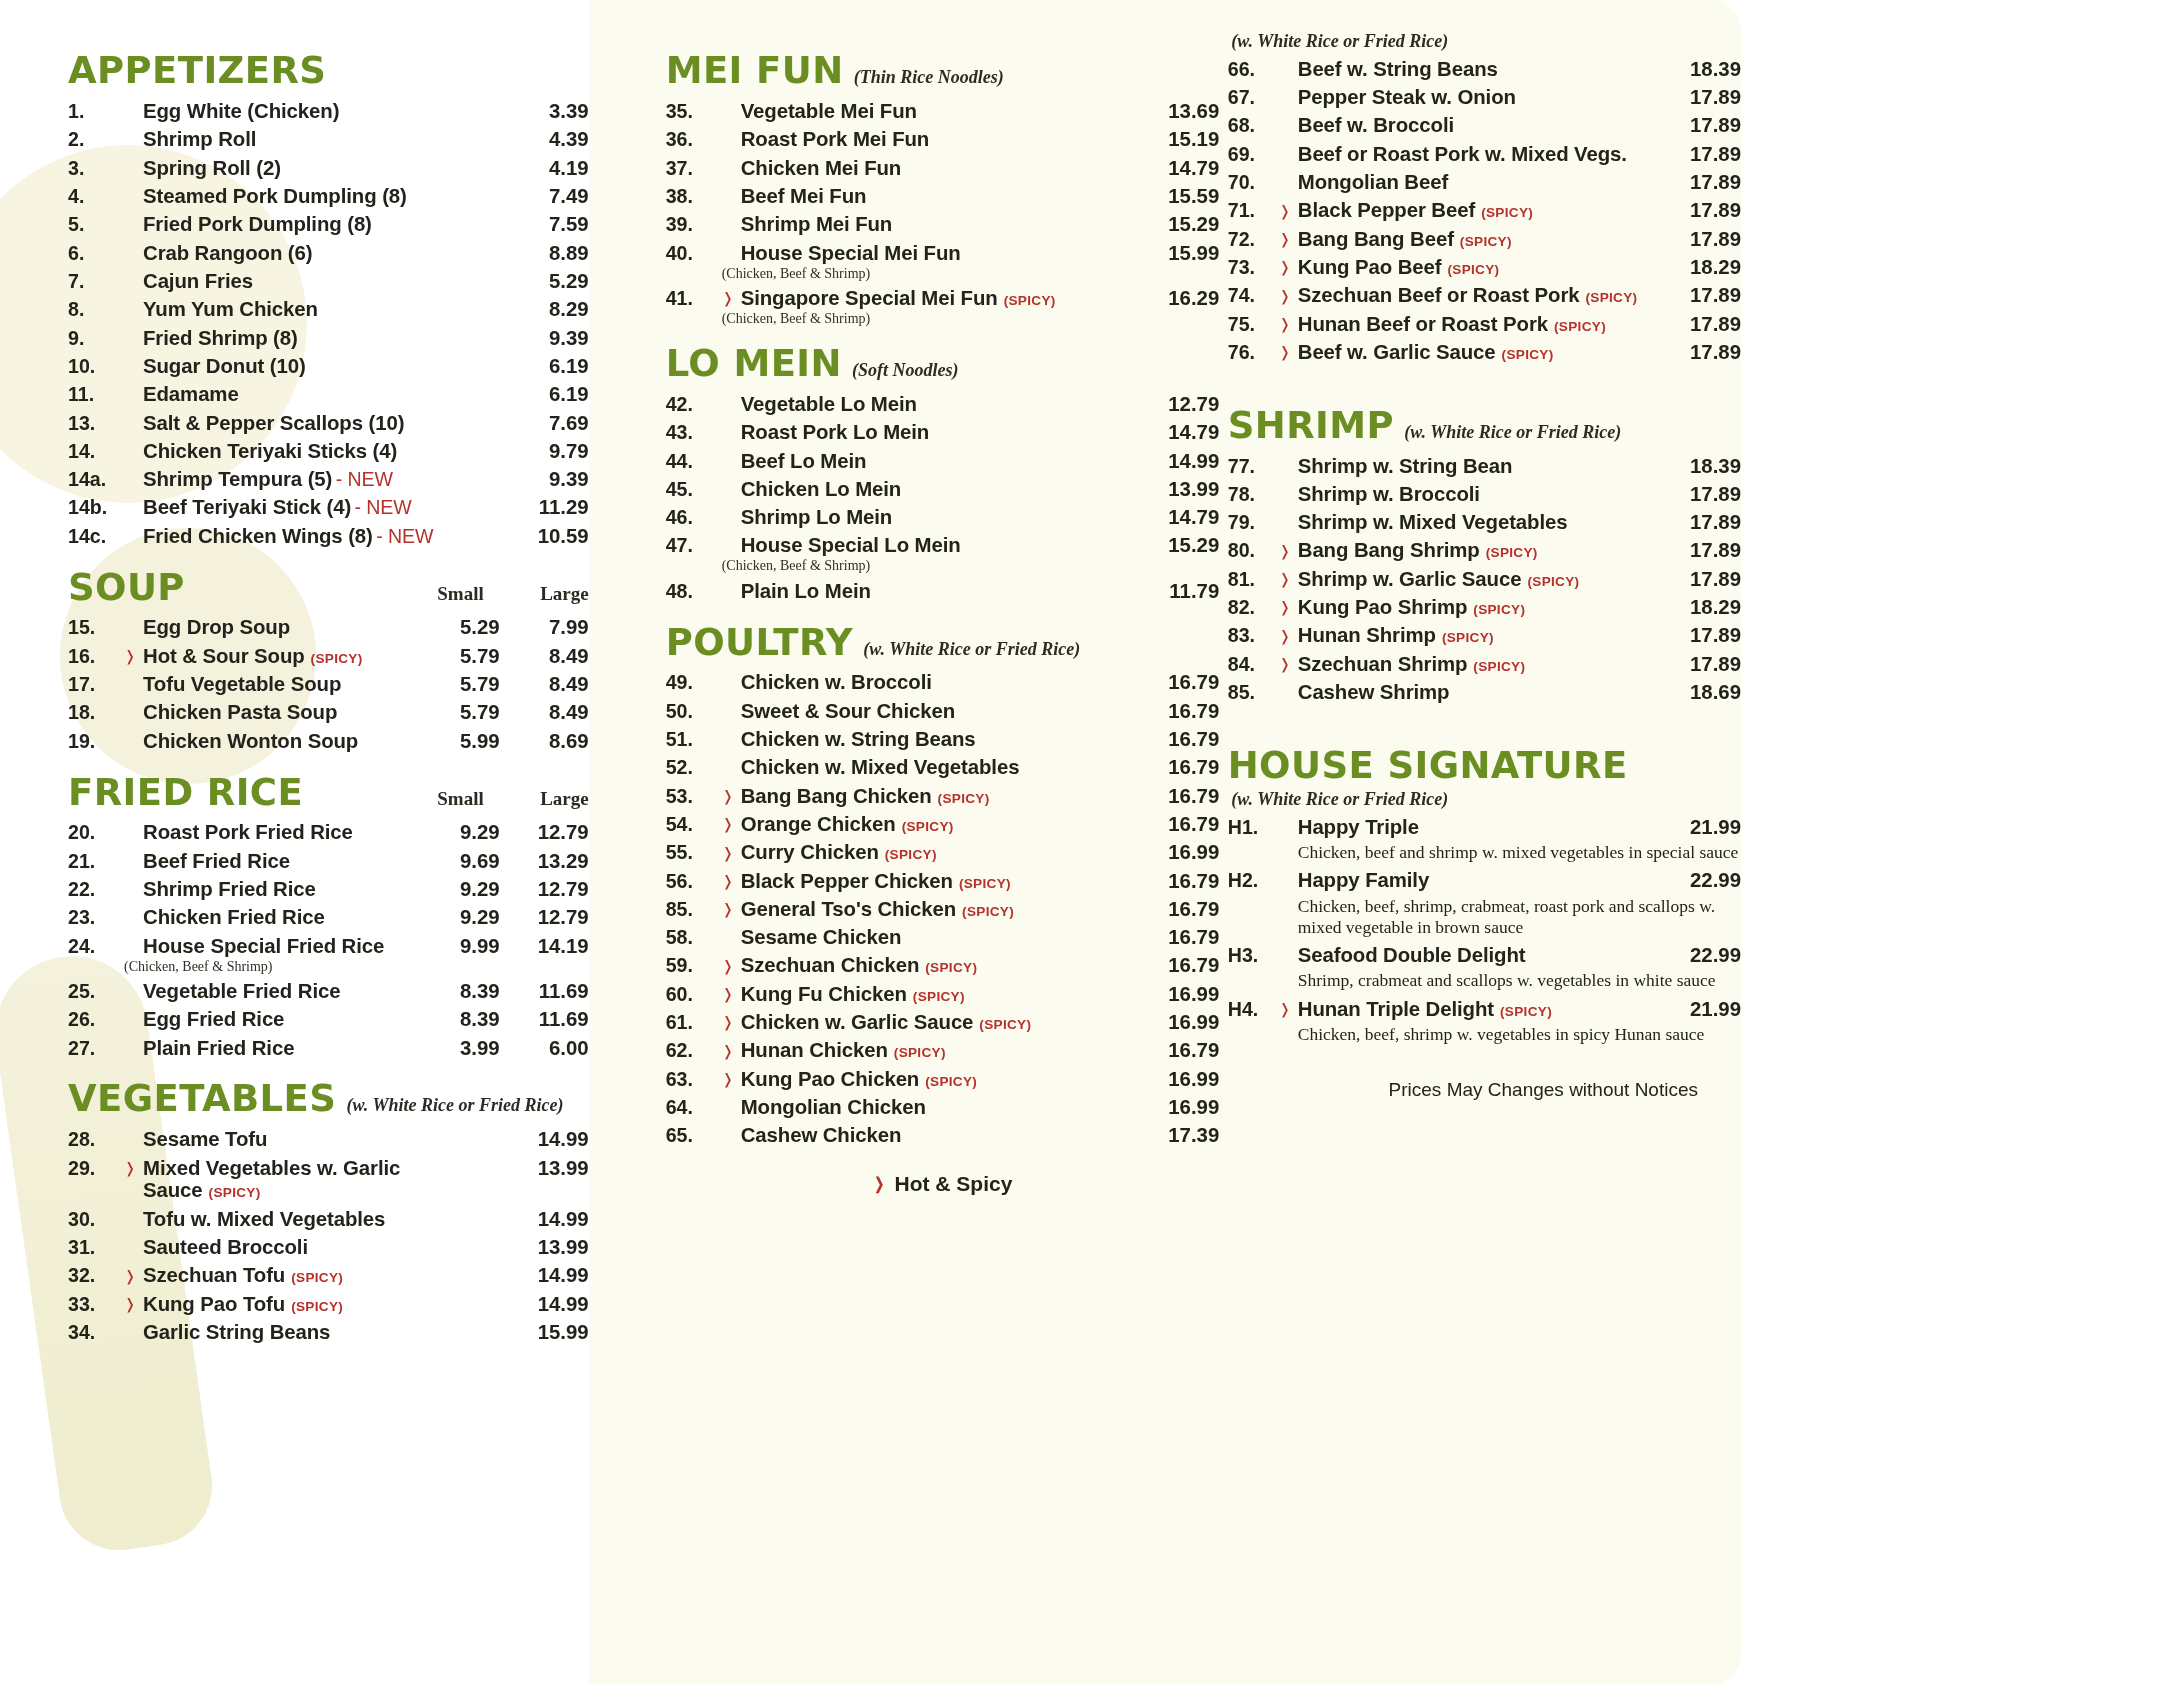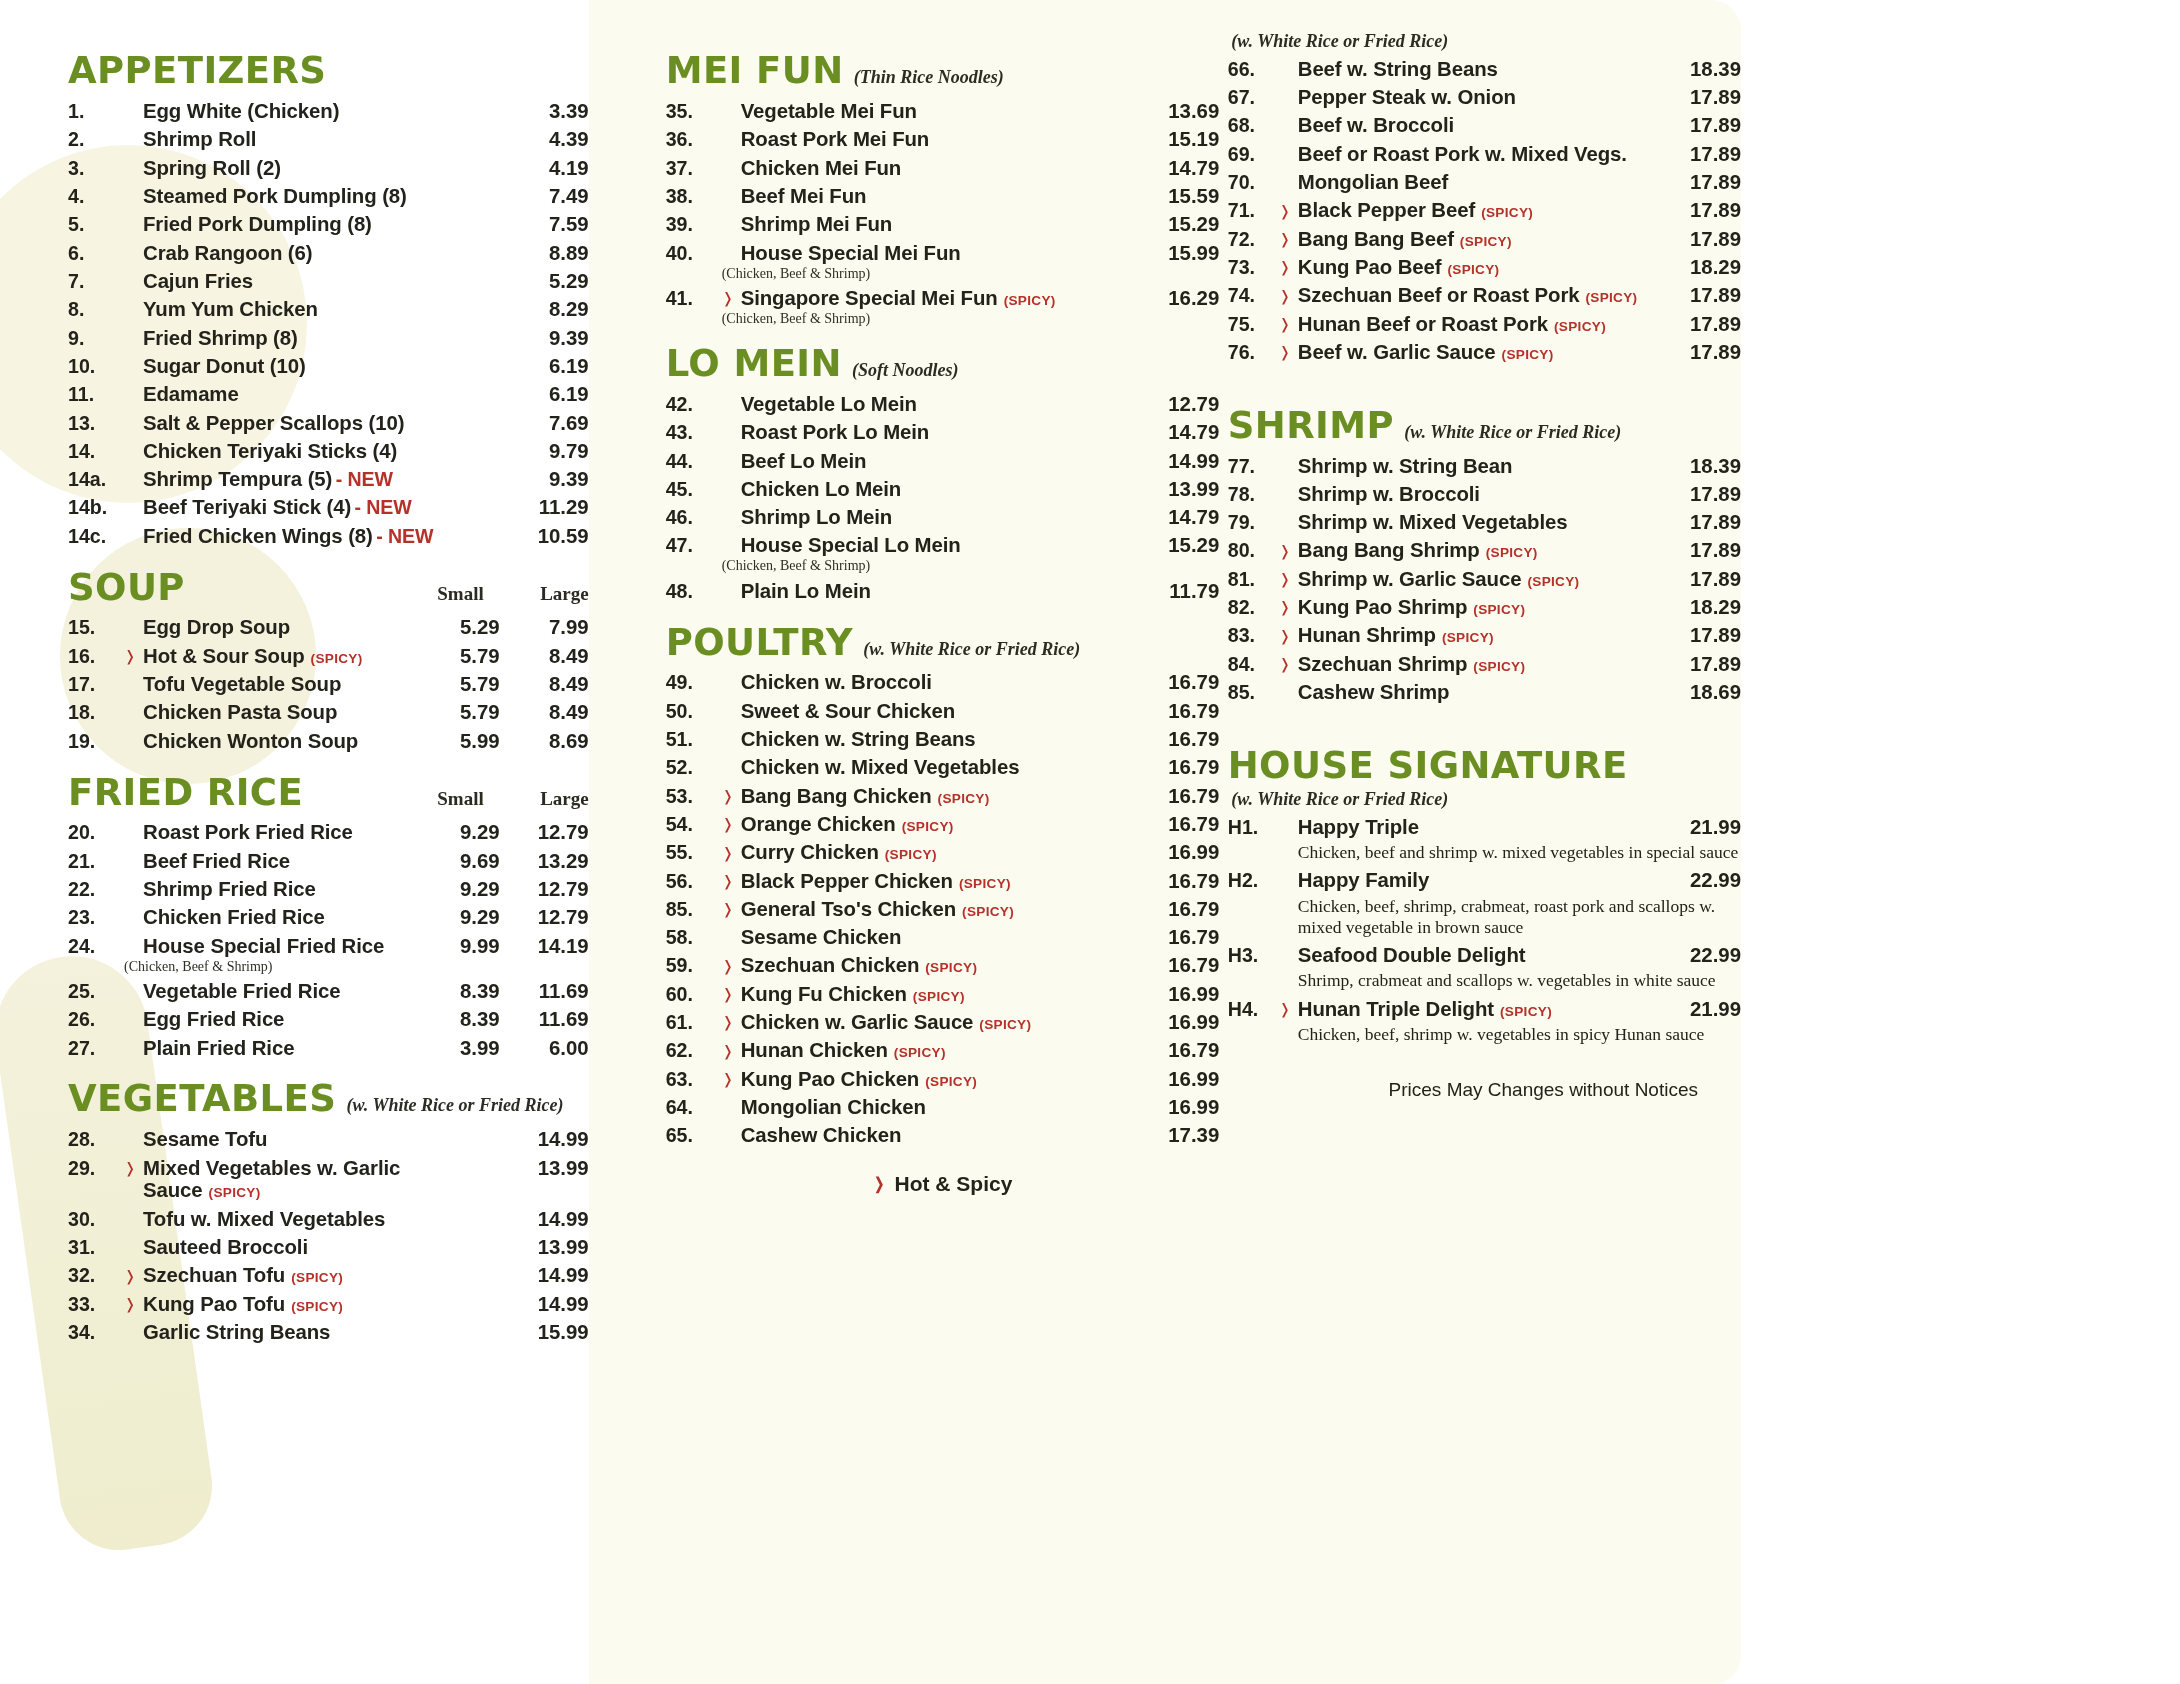--- a/index.html
+++ b/index.html
@@ -138,21 +138,21 @@
   li.item .spicy {
     color: #b5312a;
     font-size: 13.6px;
     font-weight: bold;
     letter-spacing: 0.3px;
     margin-left: 6px;
   }
   li.item .new {
     color: #b5312a;
     font-size: 19.6px;
-    font-weight: bold;
+    font-weight: normal;
     margin-left: 3.4px;
   }
   li.item .price {
     flex: 0 0 102px;
     text-align: right;
     font-weight: bold;
     font-size: 20.4px;
     font-family: "Liberation Sans", sans-serif;
   }
   li.item .price2 {

